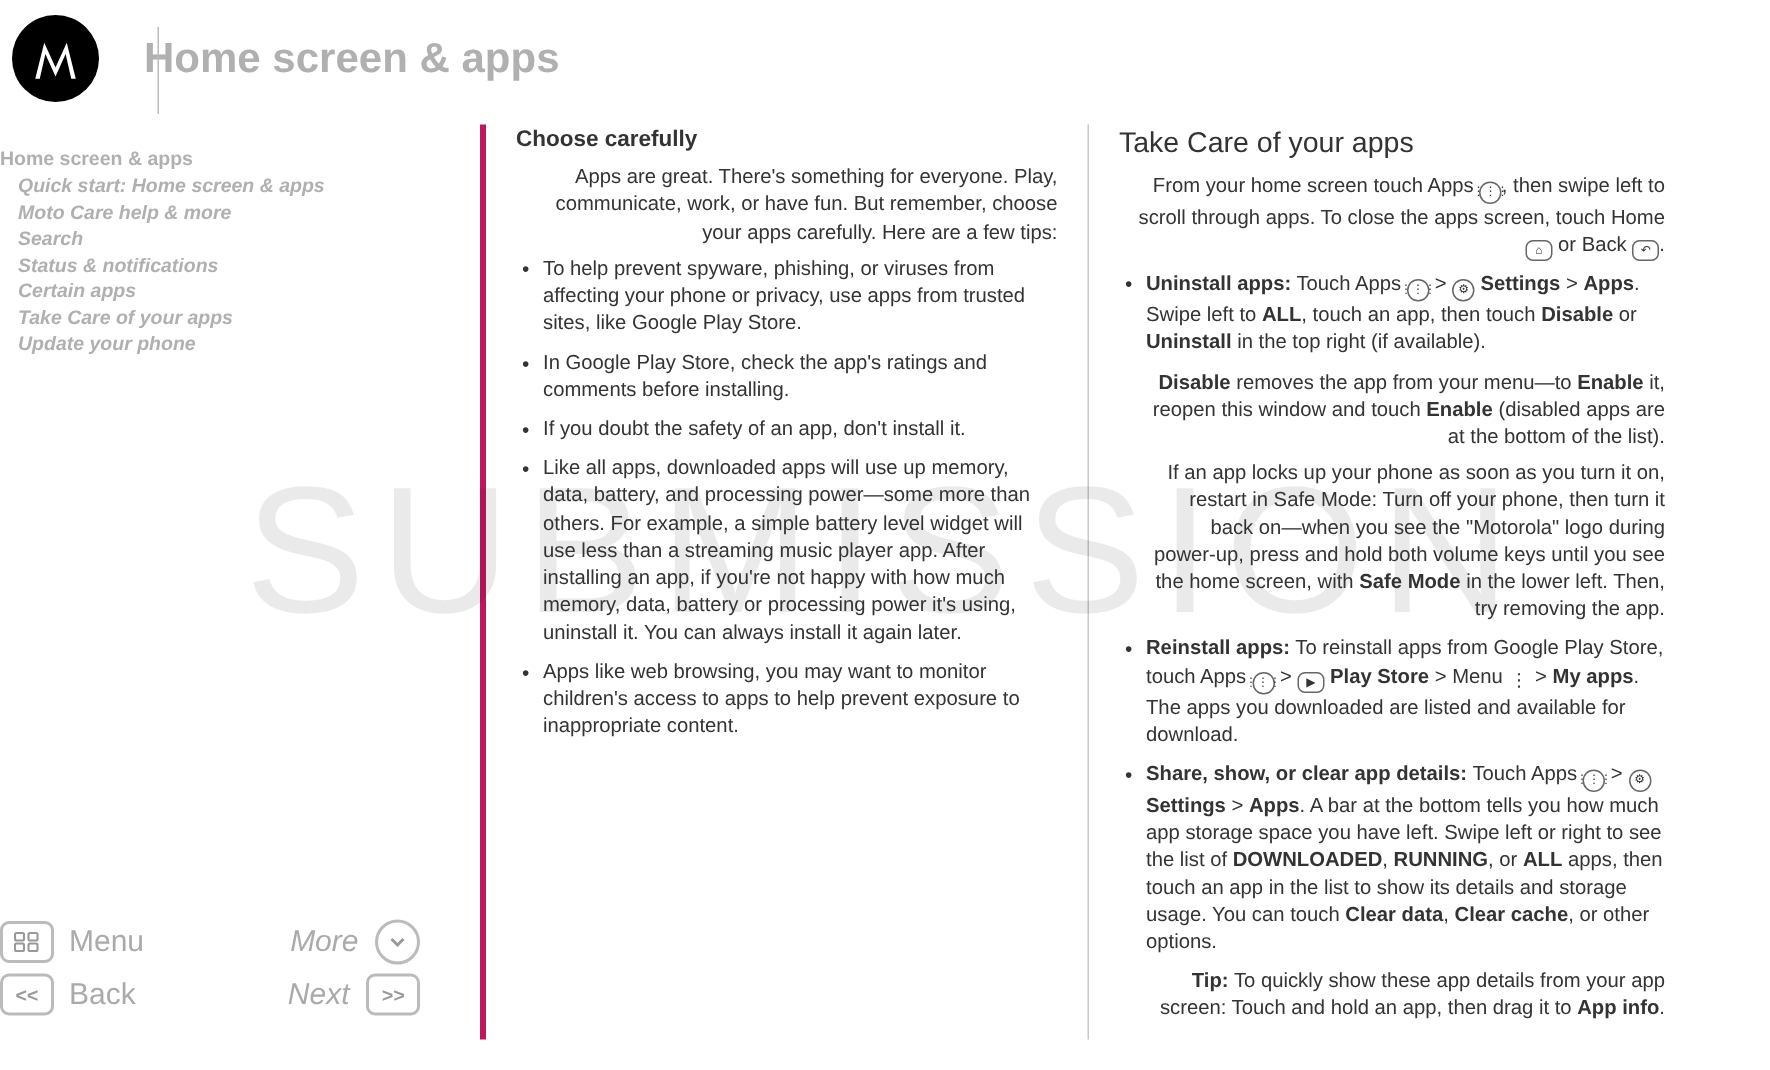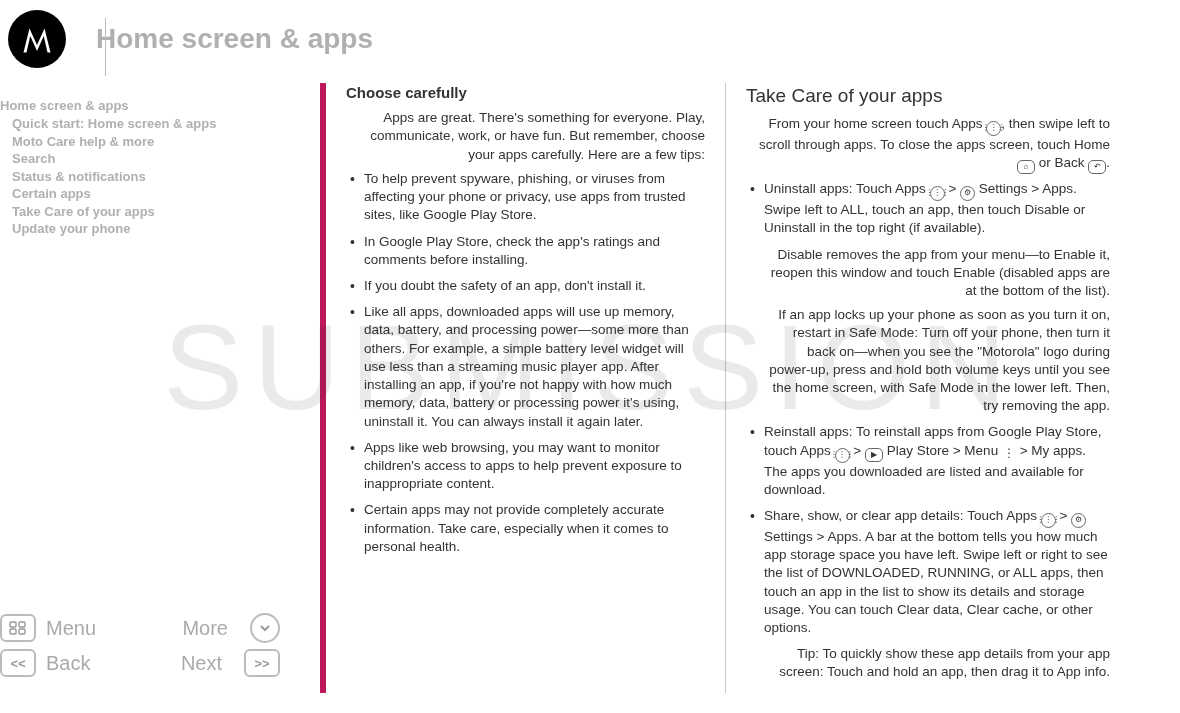--- a/index.html
+++ b/index.html
@@ -62,20 +62,21 @@
   .toc-heading {
     font-size: 13px; font-weight: 700;
     color: #b0b0b0;
     margin-bottom: 2px;
   }
   .toc-item {
     font-size: 13px; font-weight: 700;
     color: #b0b0b0;
     padding-left: 12px;
     line-height: 1.35;
+    font-style: italic;
   }
 
   .nav-controls {
     margin-top: auto;
     padding-bottom: 10px;
   }
   .nav-row {
     display: flex; align-items: center;
     justify-content: space-between;
     margin-bottom: 6px;
@@ -84,59 +85,59 @@
   .nav-btn-icon {
     width: 36px; height: 28px;
     border: 2px solid #bbb;
     border-radius: 6px;
     display: inline-flex; align-items: center; justify-content: center;
     font-size: 13px; color: #999; font-weight: 700;
   }
   .nav-btn-icon.round { border-radius: 50%; width: 30px; height: 30px; }
   .nav-label { font-size: 20px; color: #aaa; }
   .nav-pair-left { display: flex; align-items: center; gap: 10px; }
-  .nav-pair-right { display: flex; align-items: center; gap: 22px; }
+  .nav-pair-right { display: flex; align-items: center; gap: 11px; font-style: italic; }
 
   
   .content {
     display: flex;
     flex: 1;
   }
   .col {
     width: 405px;
     padding: 0 20px;
     font-size: 13.5px;
     line-height: 1.35;
   }
   .col + .col {
     border-left: 1px solid #c8c8c8;
   }
   .col-divider-left {
-    border-left: 6px solid #be185d;
+    border-left: 4px solid #be185d;
   }
   h3.section-heading {
     font-size: 15px; font-weight: 600;
     margin-bottom: 6px;
   }
   h3.section-heading.large {
     font-size: 19px; font-weight: 400;
   }
   .para { margin-bottom: 6px; text-align: right; }
   ul.bullets { list-style: none; padding-left: 4px; }
   ul.bullets > li {
     position: relative;
     padding-left: 14px;
     margin-bottom: 8px;
   }
   ul.bullets > li::before {
     content: "•";
     position: absolute; left: 0; top: 0;
     font-size: 14px;
   }
-  b, strong { font-weight: 400; }
+  b, strong { font-weight: 700; }
   .icon-inline {
     display: inline-flex; align-items: center; justify-content: center;
     width: 18px; height: 14px;
     border: 1px solid #666; border-radius: 5px;
     font-size: 8px; vertical-align: -2px;
     padding: 0 1px;
   }
   .icon-inline.circle { border-radius: 50%; width: 15px; height: 15px; }
   .icon-inline.noborder { border:none; font-size:12px; width:auto; }
 </style>
@@ -206,21 +207,20 @@
   <div class="content">
     <div class="col col-divider-left">
       <h3 class="section-heading">Choose carefully</h3>
       <p class="para">Apps are great. There's something for everyone. Play, communicate, work, or have fun. But remember, choose your apps carefully. Here are a few tips:</p>
       <ul class="bullets">
         <li>To help prevent spyware, phishing, or viruses from affecting your phone or privacy, use apps from trusted sites, like Google Play Store.</li>
         <li>In Google Play Store, check the app's ratings and comments before installing.</li>
         <li>If you doubt the safety of an app, don't install it.</li>
         <li>Like all apps, downloaded apps will use up memory, data, battery, and processing power—some more than others. For example, a simple battery level widget will use less than a streaming music player app. After installing an app, if you're not happy with how much memory, data, battery or processing power it's using, uninstall it. You can always install it again later.</li>
         <li>Apps like web browsing, you may want to monitor children's access to apps to help prevent exposure to inappropriate content.</li>
-        <li>Certain apps may not provide completely accurate information. Take care, especially when it comes to personal health.</li>
       </ul>
     </div>
 
     <div class="col">
       <h3 class="section-heading large">Take Care of your apps</h3>
       <p class="para">
         <span>From your home screen touch Apps </span><span class="icon-inline circle">⋮⋮⋮</span><span>, then swipe left to scroll through apps. To close the apps screen, touch Home </span><span class="icon-inline">⌂</span><span> or Back </span><span class="icon-inline">↶</span><span>.</span>
       </p>
       <ul class="bullets">
         <li>

